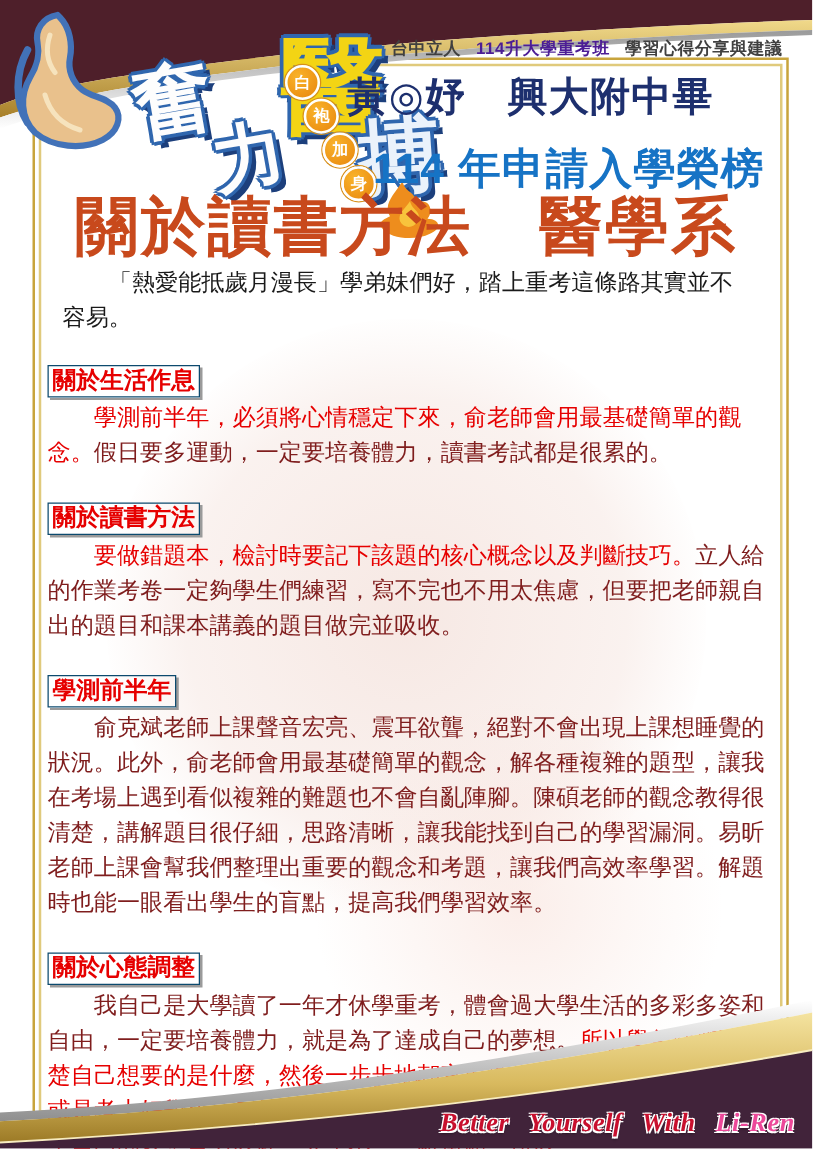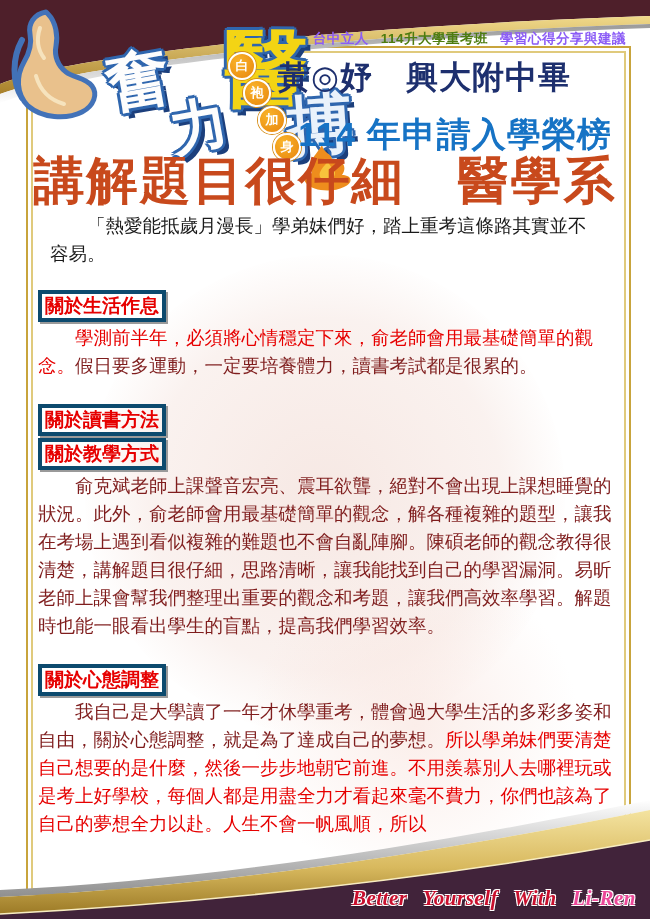--- a/index.html
+++ b/index.html
@@ -34,36 +34,36 @@
     background:radial-gradient(circle at 35% 30%,#f9b32a,#e8860d);
     border:2px solid #fff;box-shadow:0 0 0 1px #d78f1a;
     color:#fff;font-size:13px;font-weight:bold;text-align:center;line-height:24px;}
   .bd1{left:228px;top:52px;} .bd2{left:243px;top:79px;}
   .bd3{left:258px;top:106px;} .bd4{left:273px;top:133px;}
   .flame{position:absolute;left:298px;top:143px;}
   .arm{position:absolute;left:6px;top:6px;}
   
   .top-line{position:absolute;right:24px;top:30px;z-index:3;font-size:13.5px;font-weight:bold;
     white-space:nowrap;letter-spacing:.5px;}
-  .top-line .r{color:#8b5cf6;} .top-line .b{color:#4d7c0f;}
+  .top-line .r{color:#404040;} .top-line .b{color:#4c1d95;}
   .top-line span{margin-left:12px;}
   
   .student{position:absolute;left:278px;top:56px;z-index:3;font-size:32px;font-weight:900;
     color:#1d2f6e;white-space:nowrap;letter-spacing:1px;}
   .subtitle{position:absolute;left:260px;top:112px;width:390px;z-index:3;text-align:center;
     font-size:34px;font-weight:900;color:#1673c5;letter-spacing:1px;}
   .school{position:absolute;left:30px;top:147px;right:30px;z-index:3;text-align:center;
     font-family:"Liberation Serif","DejaVu Serif",serif;
     font-size:51px;font-weight:900;color:#c8491c;letter-spacing:2px;white-space:nowrap;}
   
   .content{position:absolute;left:38px;right:34px;top:212px;z-index:3;
     font-size:18.5px;line-height:28px;color:#1a1a1a;}
   .intro{margin:0 12px 22px;text-indent:2em;}
   .sec-heading{margin:0 0 2px;}
-  .sec-box{display:inline-block;border:4px solid #0c4a6e;box-shadow:2px 2px 0 0 #9a9a9a;
+  .sec-box{display:inline-block;border:1px solid #0c4a6e;box-shadow:2px 2px 0 0 #9a9a9a;
     padding:0 3px;color:#e60000;font-weight:bold;font-size:19px;line-height:24px;}
   .sec-body{margin:0 0 24px;text-indent:2em;}
   .section:last-child .sec-body{margin-bottom:0;}
   .red{color:#e60000;} .black{color:#7f1d1d;}
   
   .ftr-svg{position:absolute;left:0;bottom:0;z-index:4;}
   .ftr-text{position:absolute;right:14px;bottom:8px;z-index:5;white-space:nowrap;
     font-family:"Liberation Serif","DejaVu Serif",serif;font-style:italic;font-weight:bold;
     font-size:21px;word-spacing:10px;letter-spacing:.5px;color:#c8102e;
     text-shadow:-1px -1px 0 #fff,1px -1px 0 #fff,-1px 1px 0 #fff,1px 1px 0 #fff,0 2px 2px rgba(0,0,0,.4);}
@@ -115,39 +115,40 @@
     <path d="M14,30 C8,20 18,12 24,2 C26,12 36,10 34,20 C44,14 50,24 44,32
              C54,32 56,40 46,44 C34,50 14,48 8,40 C4,35 8,33 14,30 Z" fill="#ee8d1d"></path>
     <path d="M22,34 C20,28 26,24 30,18 C32,26 40,26 36,34 C33,40 25,40 22,34 Z" fill="#f8c43c"></path>
   </svg>
 </div>
 
 <div class="top-line"><span class="r">台中立人</span><span class="b">114升大學重考班</span><span class="r">學習心得分享與建議</span></div>
 
 <div class="student">黃◎妤　興大附中畢</div>
 <div class="subtitle">114 年申請入學榮榜</div>
-<div class="school">講解題目很仔細　醫學系</div>
+<div class="school">關於讀書方法　醫學系</div>
 
 <div class="content">
   <p class="intro">「熱愛能抵歲月漫長」學弟妹們好，踏上重考這條路其實並不容易。</p>
   <div id="sections">
       <div class="section">
         <div class="sec-heading"><span class="sec-box">關於生活作息</span></div>
         <p class="sec-body"><span class="red">學測前半年，必須將心情穩定下來，俞老師會用最基礎簡單的觀念。</span><span class="black">假日要多運動，一定要培養體力，讀書考試都是很累的。</span></p>
       </div>
       <div class="section">
         <div class="sec-heading"><span class="sec-box">關於讀書方法</span></div>
+        <p class="sec-body"><span class="red">要做錯題本，檢討時要記下該題的核心概念以及判斷技巧。</span><span class="black">立人給的作業考卷一定夠學生們練習，寫不完也不用太焦慮，但要把老師親自出的題目和課本講義的題目做完並吸收。</span></p>
       </div>
       <div class="section">
-        <div class="sec-heading"><span class="sec-box">關於教學方式</span></div>
+        <div class="sec-heading"><span class="sec-box">學測前半年</span></div>
         <p class="sec-body"><span class="black">俞克斌老師上課聲音宏亮、震耳欲聾，絕對不會出現上課想睡覺的狀況。此外，俞老師會用最基礎簡單的觀念，解各種複雜的題型，讓我在考場上遇到看似複雜的難題也不會自亂陣腳。陳碩老師的觀念教得很清楚，講解題目很仔細，思路清晰，讓我能找到自己的學習漏洞。易昕老師上課會幫我們整理出重要的觀念和考題，讓我們高效率學習。解題時也能一眼看出學生的盲點，提高我們學習效率。</span></p>
       </div>
       <div class="section">
         <div class="sec-heading"><span class="sec-box">關於心態調整</span></div>
-        <p class="sec-body"><span class="black">我自己是大學讀了一年才休學重考，體會過大學生活的多彩多姿和自由，關於心態調整，就是為了達成自己的夢想。</span><span class="red">所以學弟妹們要清楚自己想要的是什麼，然後一步步地朝它前進。不用羨慕別人去哪裡玩或是考上好學校，每個人都是用盡全力才看起來毫不費力，你們也該為了自己的夢想全力以赴。人生不會一帆風順，所以</span><br></p>
+        <p class="sec-body"><span class="black">我自己是大學讀了一年才休學重考，體會過大學生活的多彩多姿和自由，一定要培養體力，就是為了達成自己的夢想。</span><span class="red">所以學弟妹們要清楚自己想要的是什麼，然後一步步地朝它前進。不用羨慕別人去哪裡玩或是考上好學校，每個人都是用盡全力才看起來毫不費力，你們也該為了自己的夢想全力以赴。人生不會一帆風順，所以</span><br></p>
       </div>
     </div>
 </div>
 
 <svg class="ftr-svg" width="650" height="125" viewBox="0 0 125 0 650 125">
 </svg>
 <svg class="ftr-svg" width="650" height="125" viewBox="0 0 650 125">
   <defs>
     <linearGradient id="fslv" x1="0" y1="0" x2="0" y2="1">
       <stop offset="0" stop-color="#ffffff"></stop>

